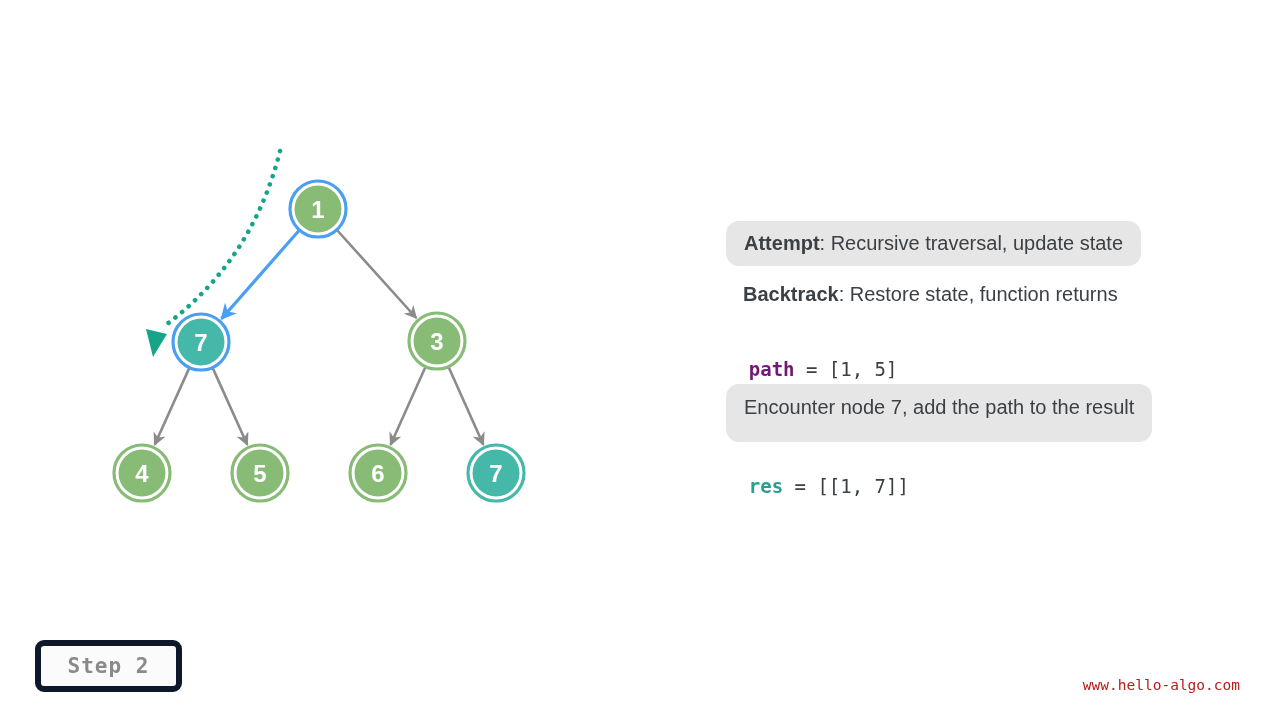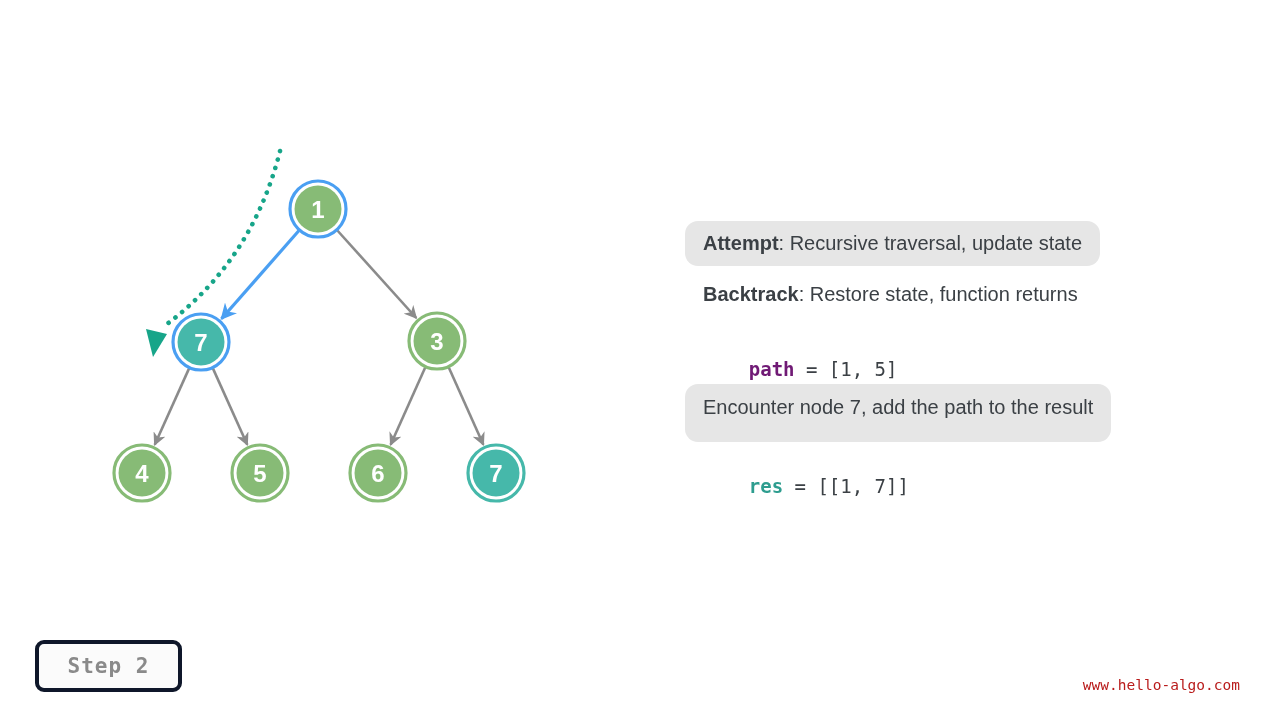--- a/index.html
+++ b/index.html
@@ -27,20 +27,21 @@
     position: absolute;
     height: 45px;
     line-height: 45px;
     padding: 0 18px;
     border-radius: 13px;
     background: #e6e6e6;
     color: #3b4045;
     font-size: 20px;
     white-space: nowrap;
     width: fit-content;
+    margin-left: 41px;
   }
   .plain-line {
     position: absolute;
     color: #3b4045;
     font-size: 20px;
     line-height: 26px;
     white-space: nowrap;
   }
   .term { font-weight: bold; }
   .code-line {
@@ -52,21 +53,21 @@
     white-space: pre;
   }
   .code-var-path { font-weight: bold; color: #701a75; }
   .code-var-res  { font-weight: bold; color: #2e9d8f; }
   .step-badge {
     position: absolute;
     left: 35px;
     top: 640px;
     width: 147px;
     height: 52px;
-    border: 4px solid #0f172a;
+    border: 6px solid #0f172a;
     border-radius: 9px;
     background: #fbfbfb;
     box-sizing: border-box;
     display: flex;
     align-items: center;
     justify-content: center;
     font-family: "DejaVu Sans Mono", "Liberation Mono", monospace;
     font-size: 21px;
     font-weight: bold;
     color: #8a8a8a;
@@ -147,21 +148,21 @@
       <circle cx="496" cy="473" r="28" fill="none" stroke-width="3.2" stroke="#46B8AA"></circle>
       <circle cx="496" cy="473" r="23.5" fill="#46B8AA"></circle>
       <text x="496" y="481.5" class="node-label">7</text>
     </g>
   </svg>
 
   <div class="pill" style="left:685px; top:221px;">
     <span class="term">Attempt</span><span>: Recursive traversal, update state</span>
   </div>
 
-  <div class="plain-line" style="left:703px; top:281px;">
+  <div class="plain-line" style="left:743px; top:281px;">
     <span class="term">Backtrack</span><span>: Restore state, function returns</span>
   </div>
 
   <div class="code-line" style="left:703px; top:333px;">
     <span class="code-var-path">path</span><span> = [1, 5]</span>
   </div>
 
   <div class="pill" style="left:685px; top:384px; height:58px; line-height:46px;">
     <span>Encounter node 7, add the path to the result</span>
   </div>

